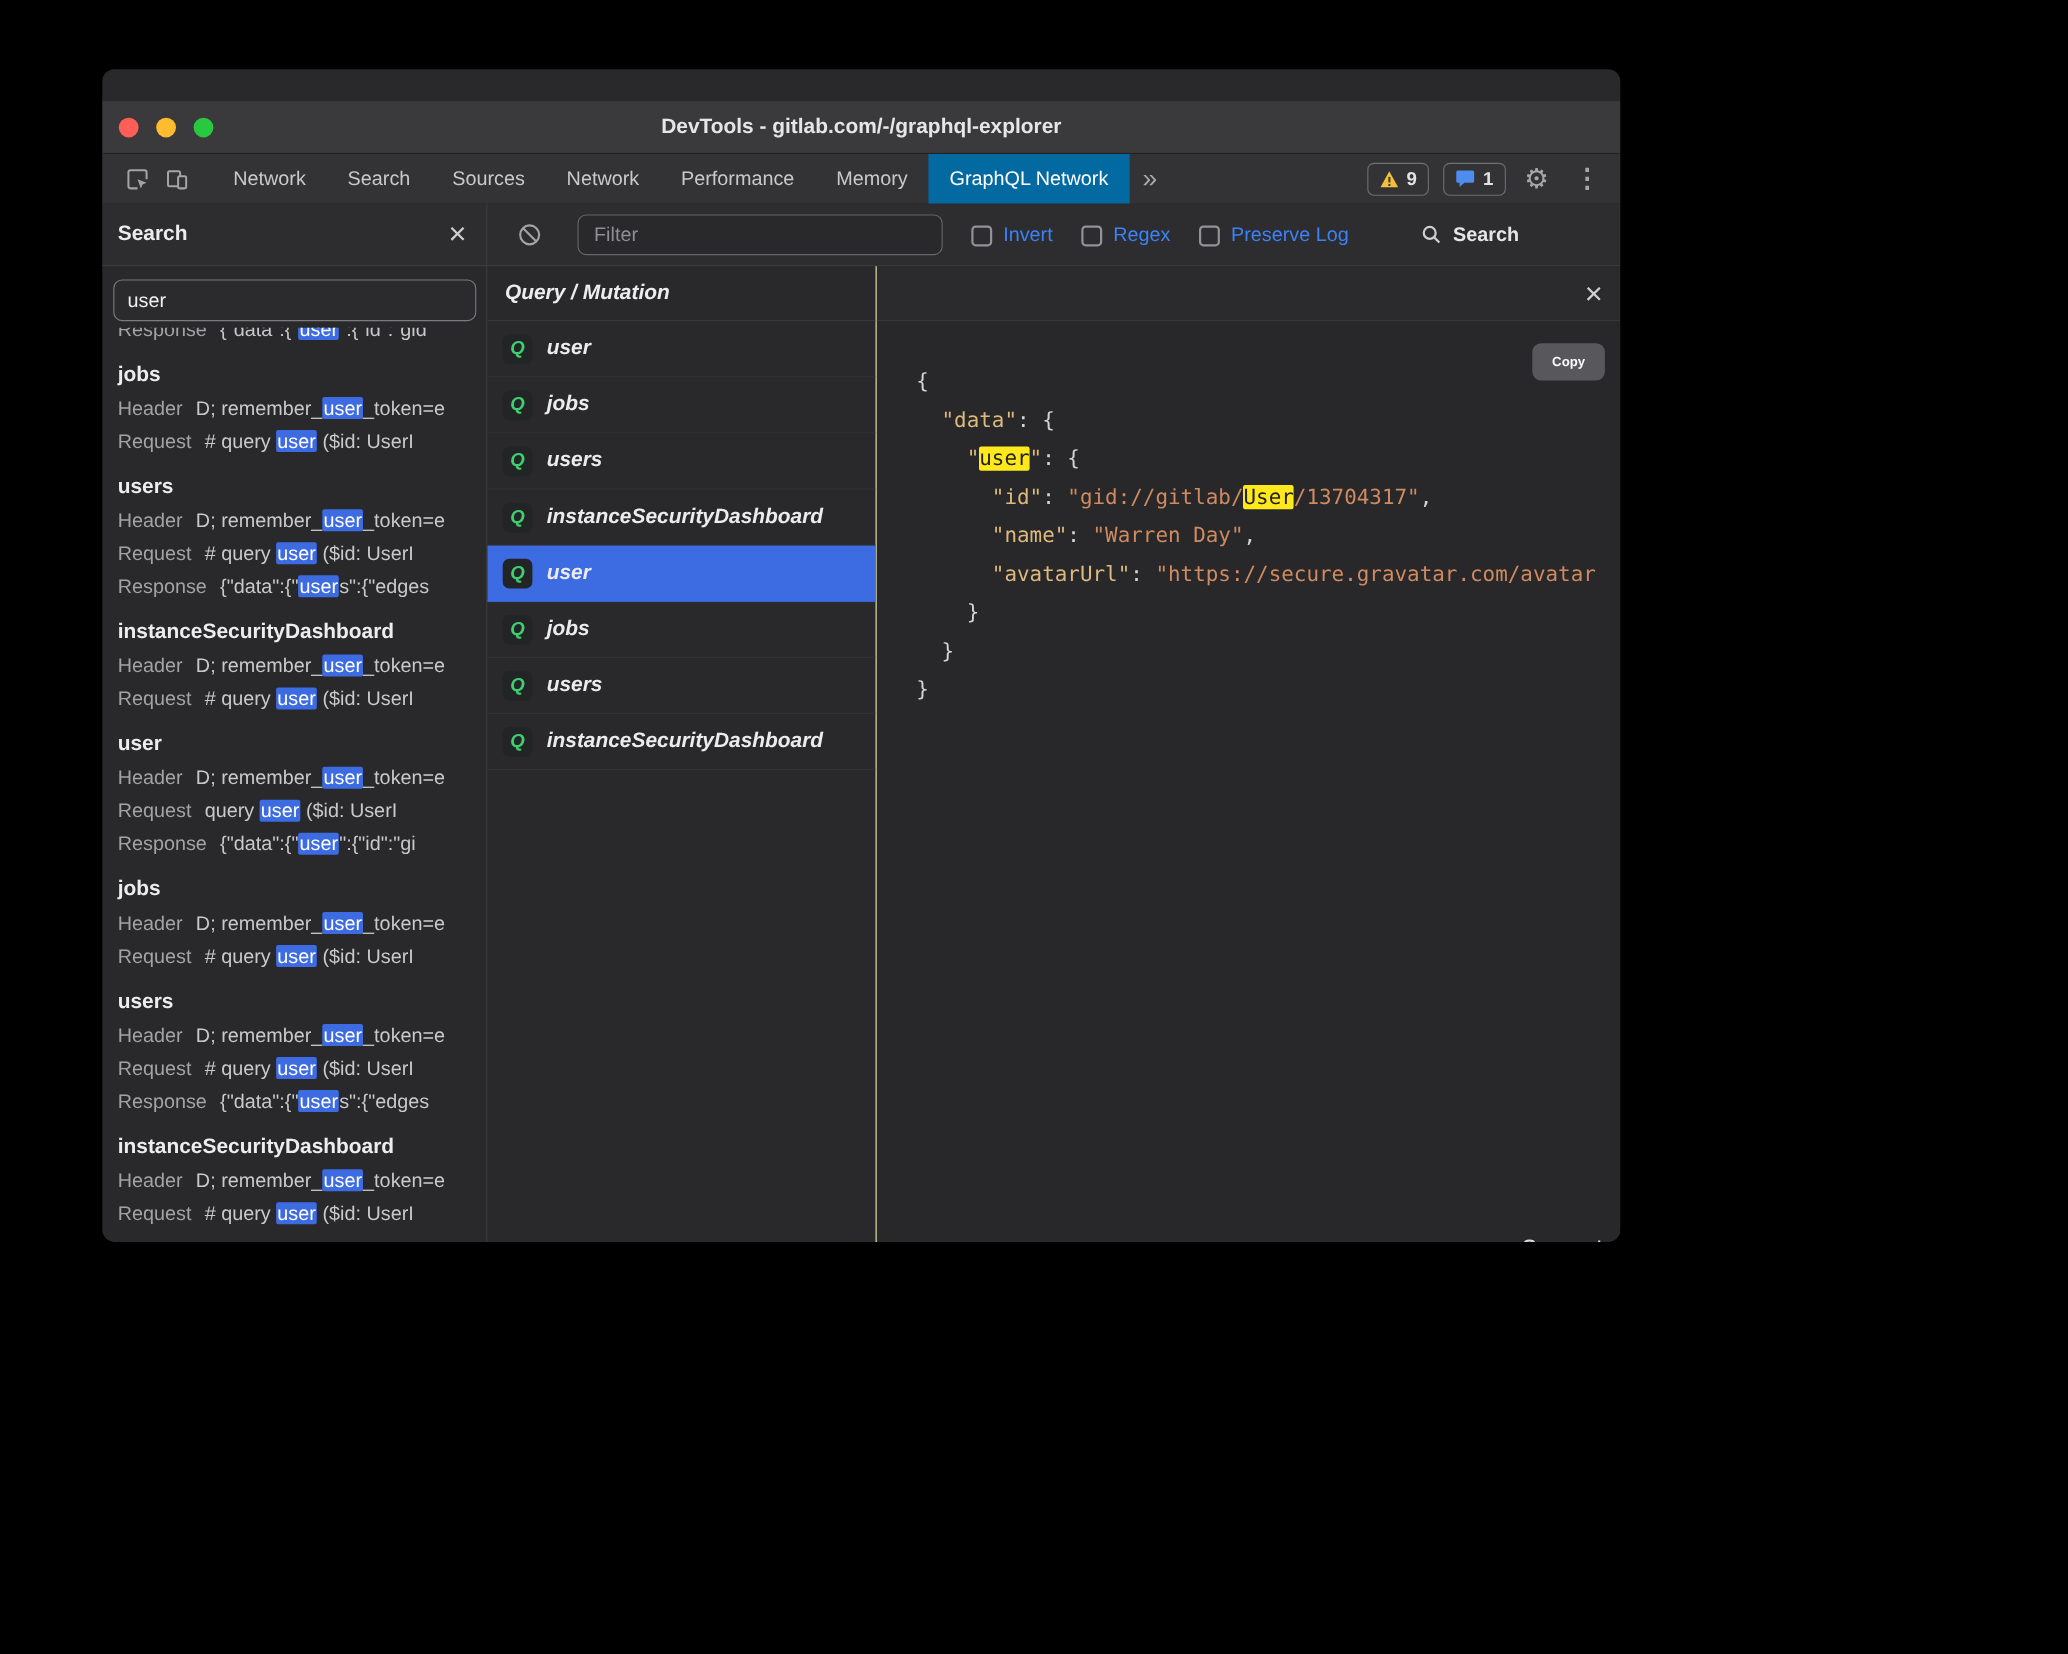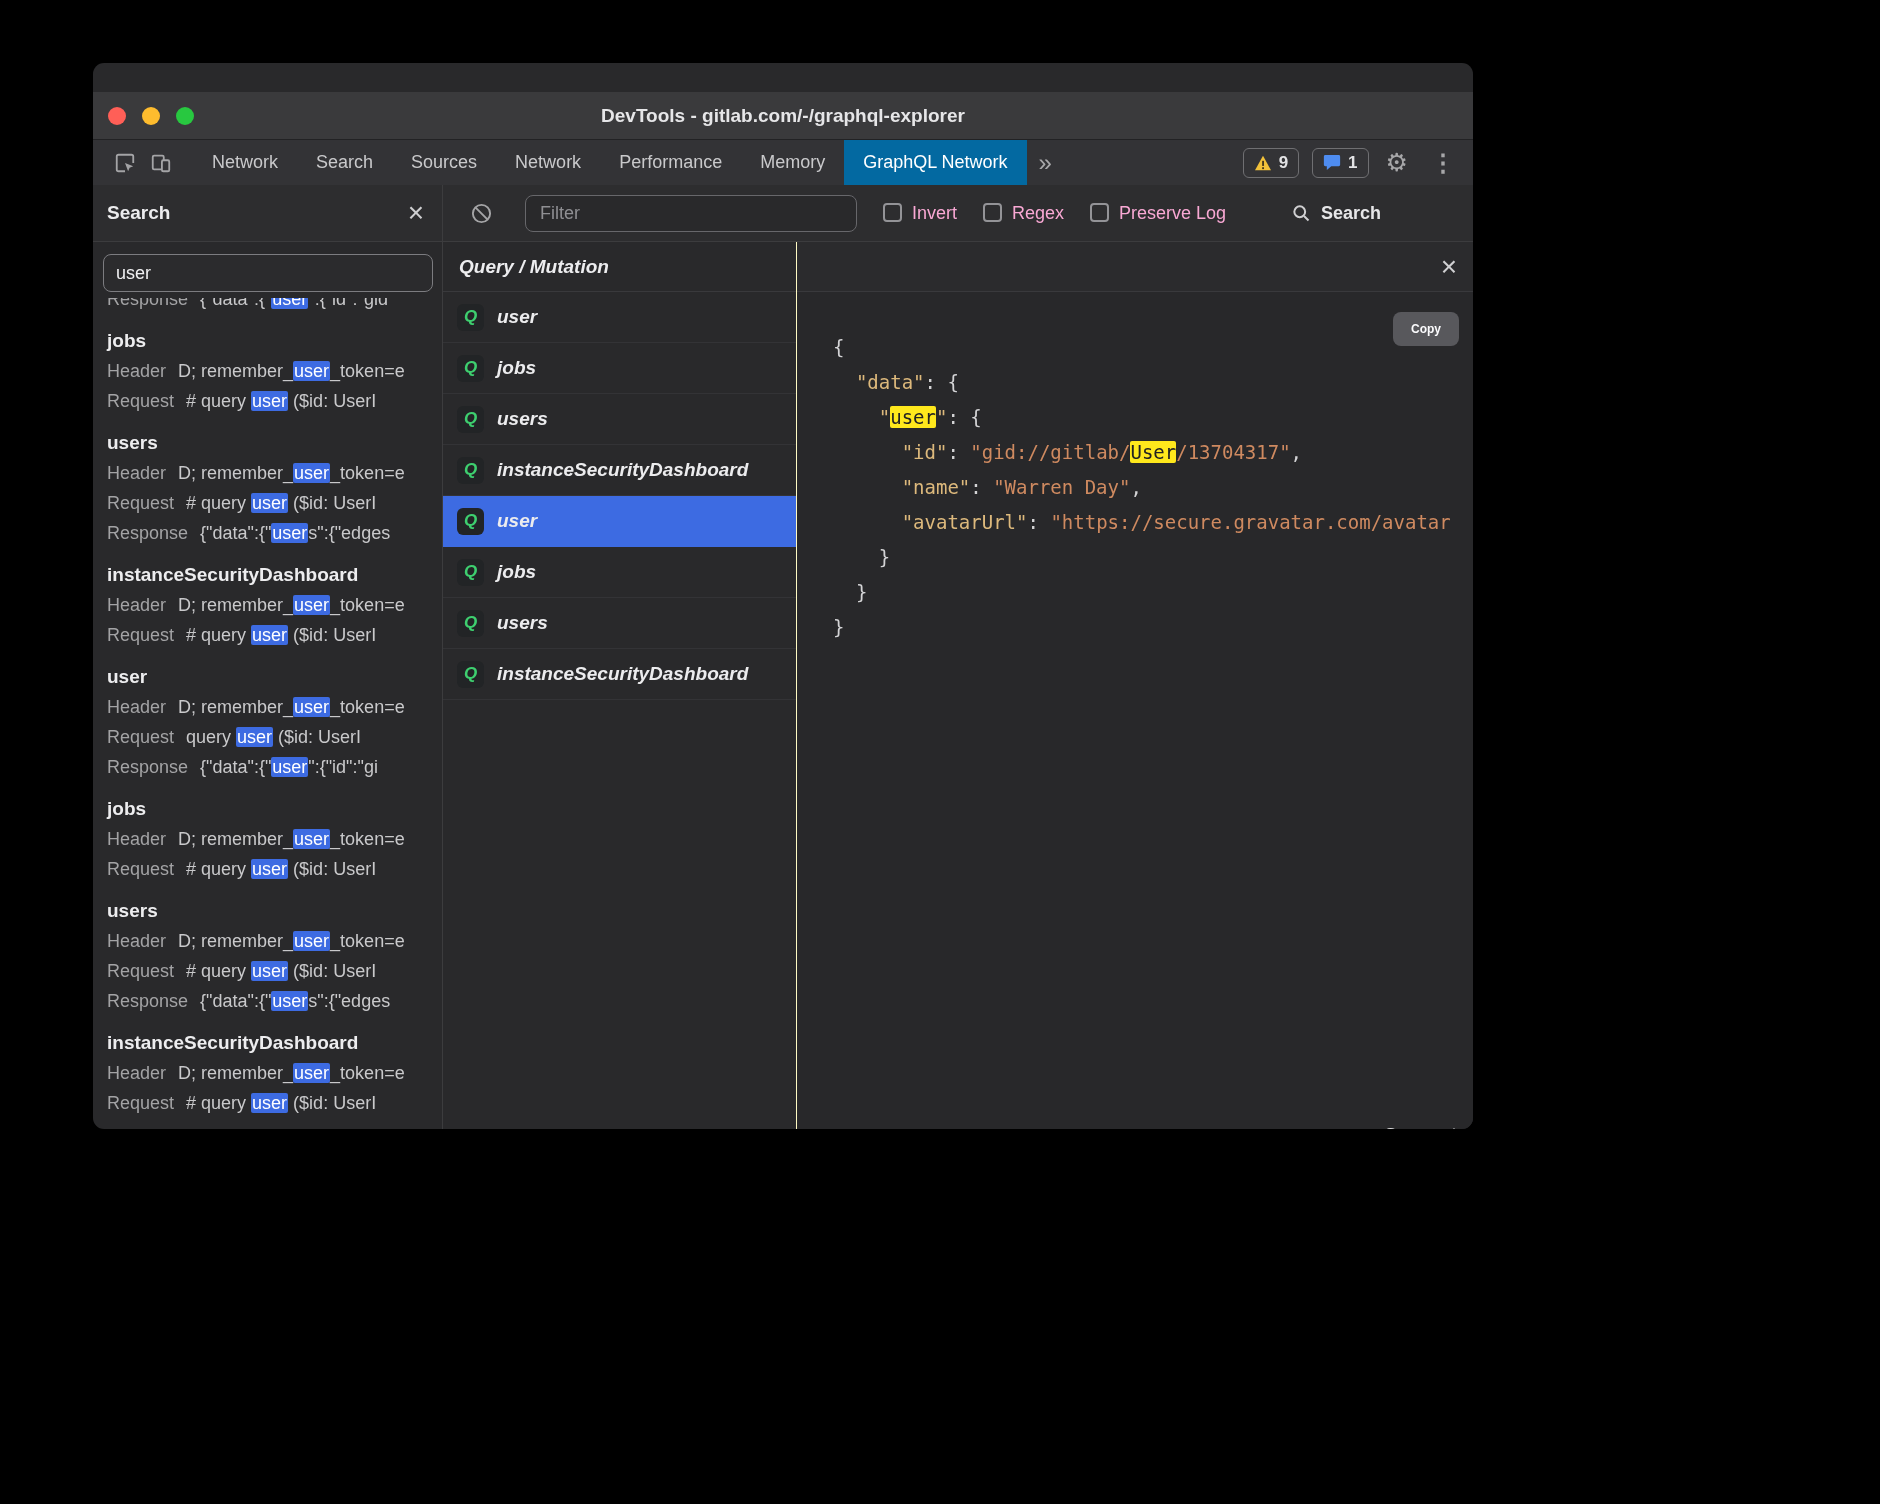--- a/index.html
+++ b/index.html
@@ -33,21 +33,21 @@
 
   
   .toolbar { height:57px; background:#2d2d2f; border-bottom:1px solid #3c3c3e; display:flex; }
   .tb-left { width:350px; border-right:1px solid #3c3c3e; display:flex; align-items:center; padding:0 18px 0 14px; }
   .tb-title { font-size:19px; font-weight:700; color:#ececee; }
   .close-x { margin-left:auto; color:#cfcfd1; font-size:28px; line-height:1; cursor:default; }
   .tb-right { flex:1; display:flex; align-items:center; gap:26px; padding-left:20px; }
   .filter { width:332px; height:37px; background:#29292b; border:1px solid #67676b; border-radius:8px;
             color:#e9e9eb; padding:0 14px; font-size:18px; font-family:inherit; outline:none; }
   .filter::placeholder { color:#8f8f93; }
-  .cb { display:flex; align-items:flex-start; gap:10px; color:#f9a8d4; font-size:18px; white-space:nowrap; }
+  .cb { display:flex; align-items:flex-end; gap:10px; color:#3b82f6; font-size:18px; white-space:nowrap; }
   .cbbox { width:19px; height:19px; border:2px solid #939397; border-radius:4px; flex:none; }
   .search-right { display:flex; align-items:center; gap:10px; color:#e6e6e8; font-size:18px;
                   font-weight:600; margin-left:auto; margin-right:92px; }
 
   
   .content { display:flex; height:916px; }
 
   
   .panel-left { width:350px; border-right:1px solid #3c3c3e; overflow:hidden; }
   .search-input { display:block; margin:12px 10px 6px 10px; width:330px; height:38px; background:#2b2b2d;

